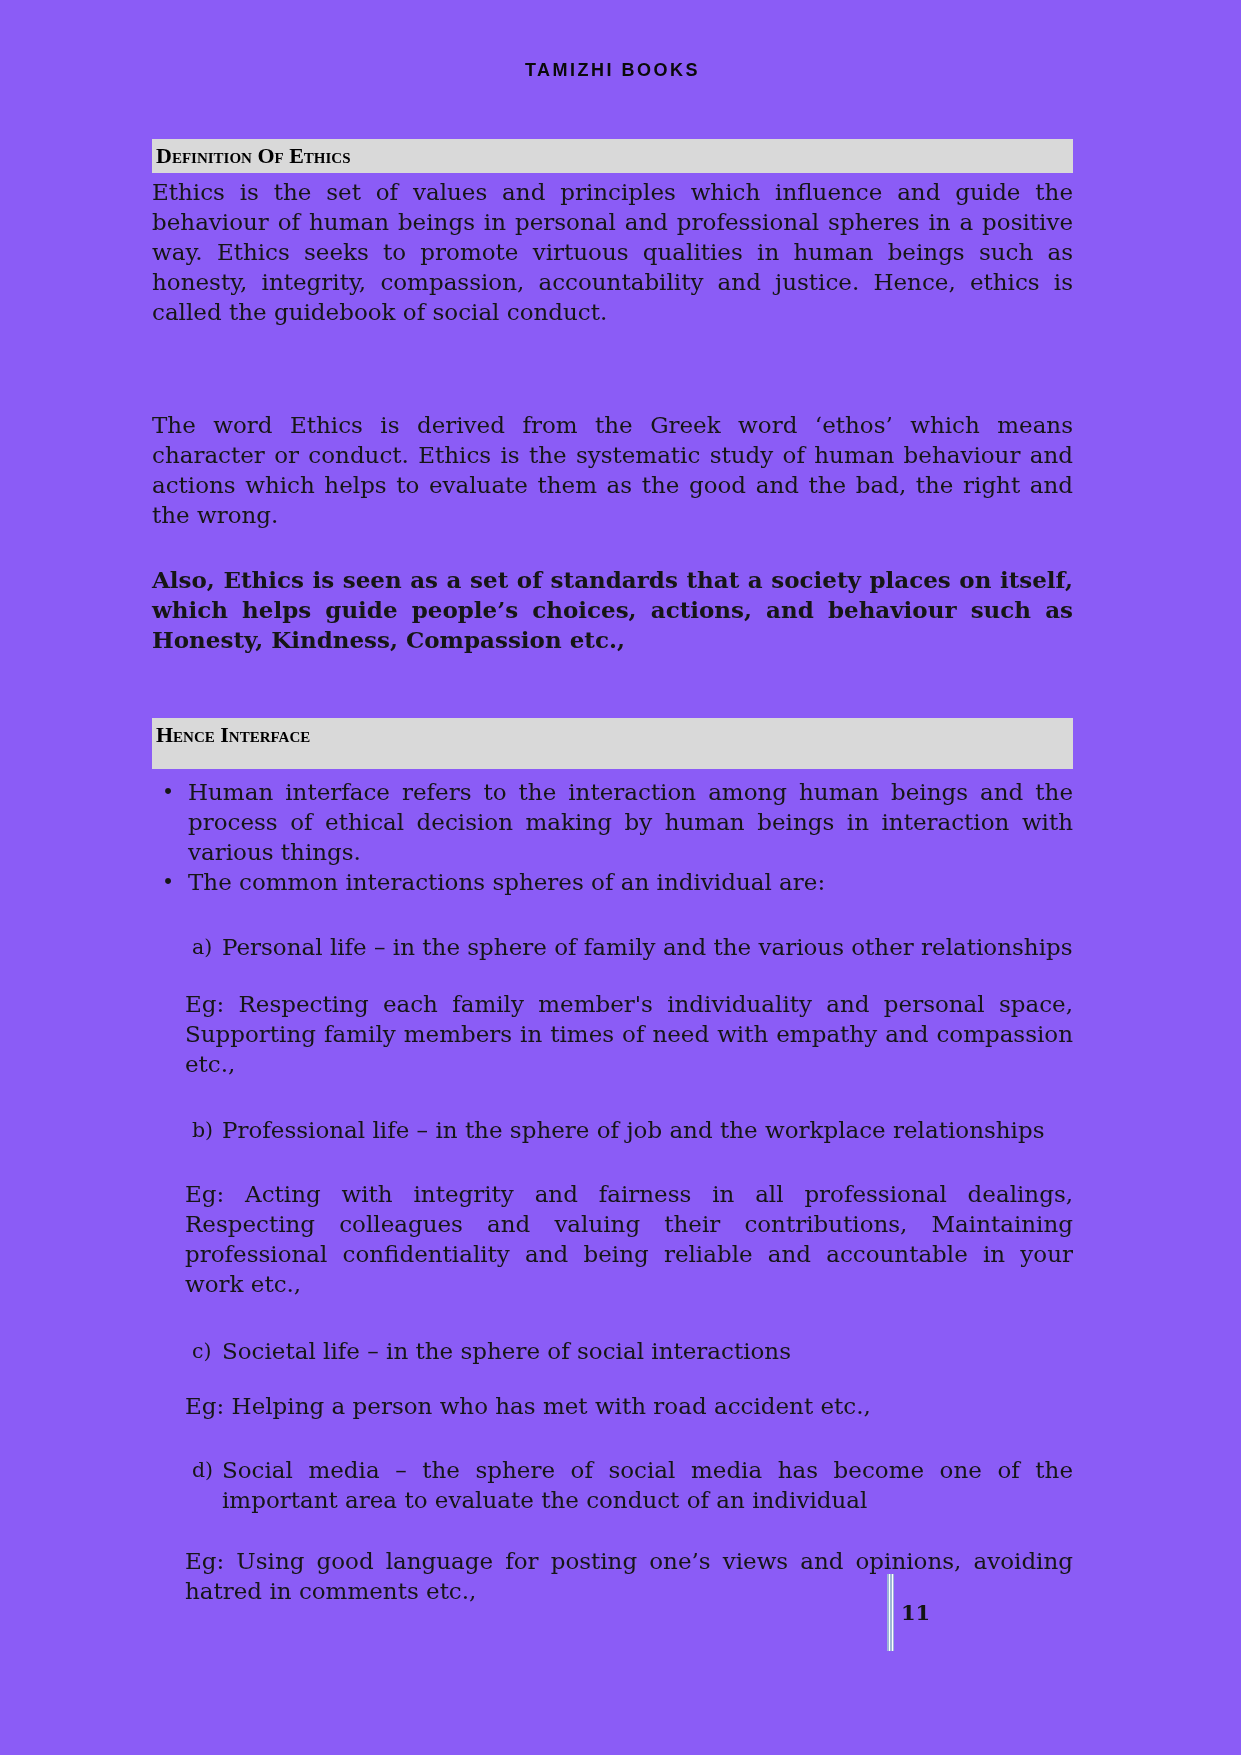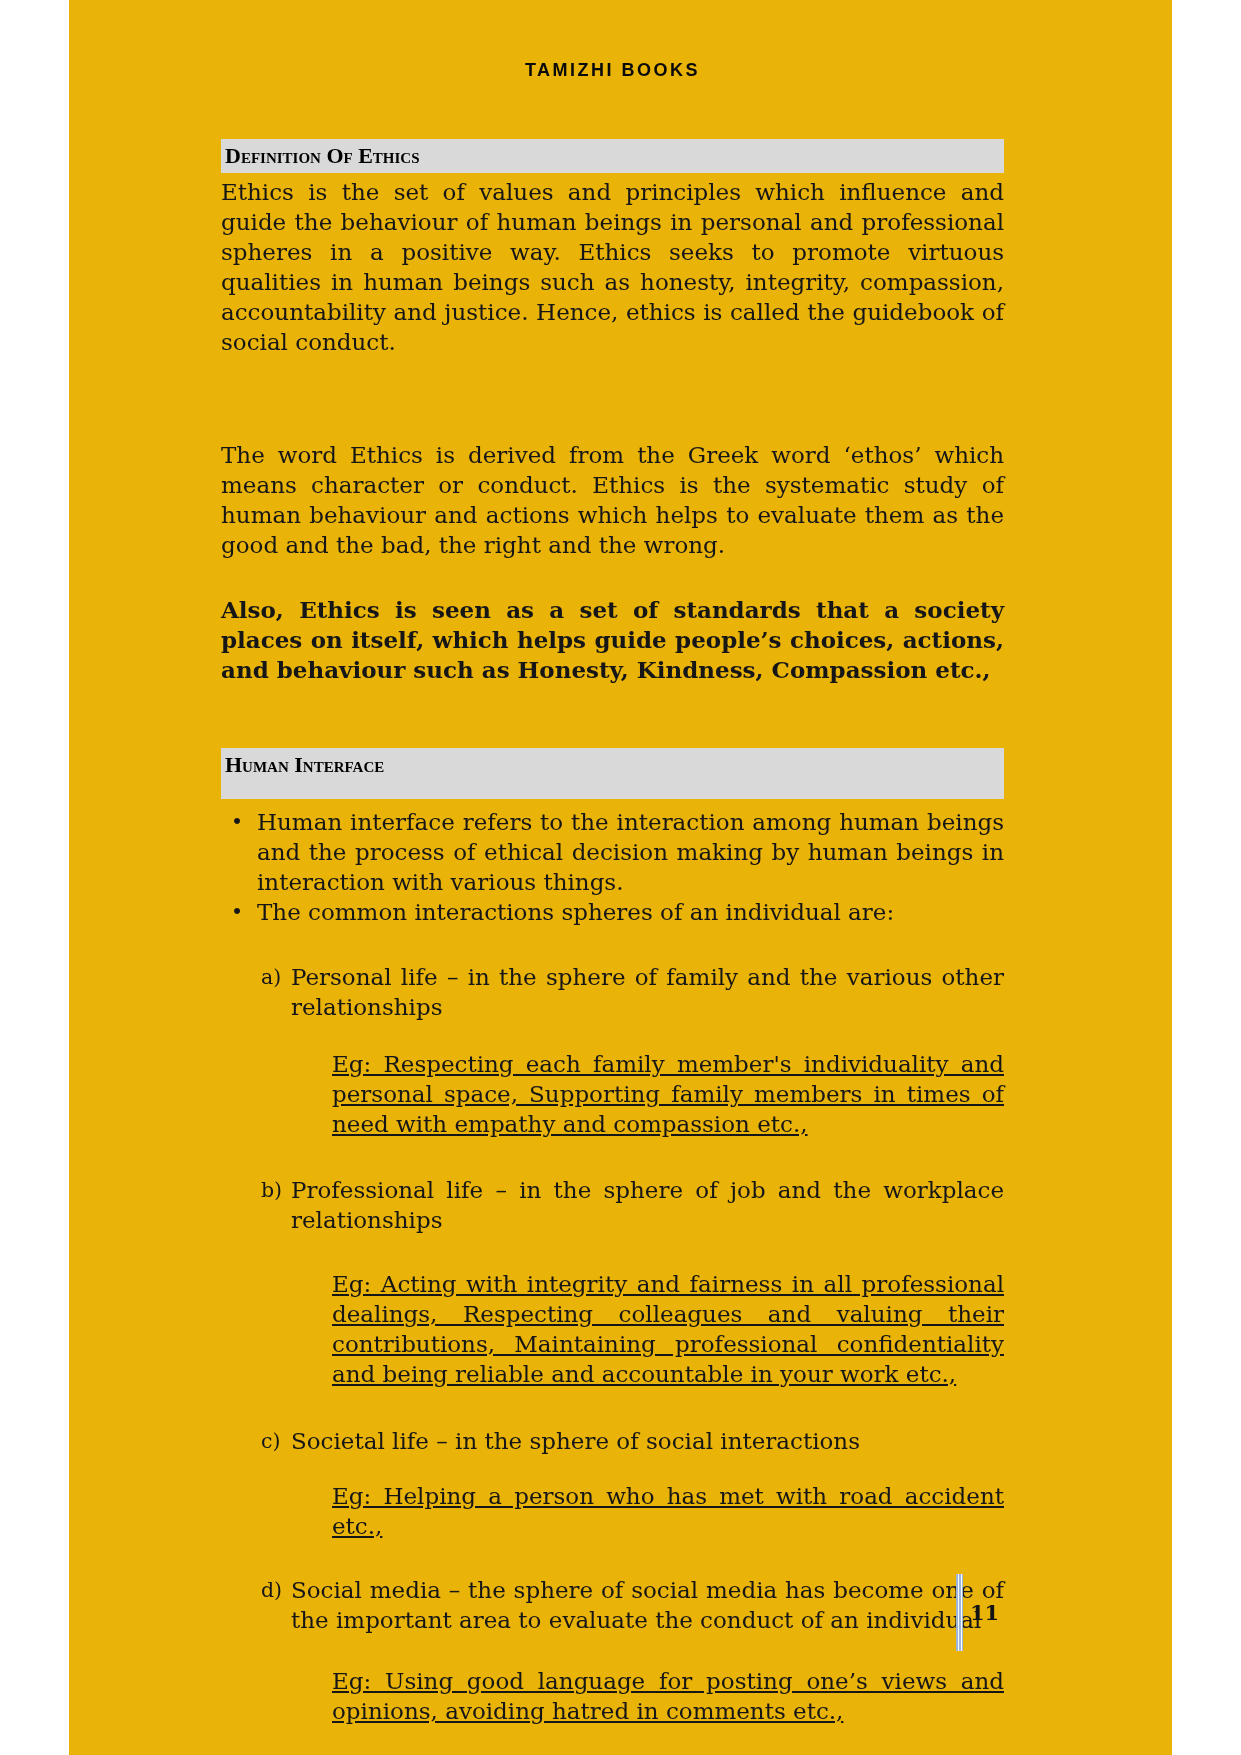--- a/index.html
+++ b/index.html
@@ -1,21 +1,21 @@
 <!DOCTYPE html>
 <html><head>
 <meta charset="utf-8">
 <style>
   html, body { margin: 0; padding: 0; background: #ffffff; }
   .page {
     position: relative;
-    width: 1103px;
+    width: 1241px;
     height: 1755px;
     margin: 0 auto;
-    background: #eab308;
+    background: #8b5cf6;
     font-family: "DejaVu Serif", serif;
     color: #161616;
     box-sizing: border-box;
     padding: 0 168px 4px 152px;
     overflow: hidden;
   }
   .logo {
     padding-top: 60px;
     text-align: center;
     font-family: "Liberation Sans", sans-serif;
@@ -59,21 +59,21 @@
   .bullet-text { flex: 1; }
   .letter-item { display: flex; margin-top: 35px; }
   .letter-label {
     margin-left: 40px;
     width: 30px;
     flex: none;
     font-size: 20.5px;
     line-height: 30px;
   }
   .letter-text { flex: 1; }
-  .example { margin-left: 111px; margin-top: 27px; text-decoration: underline; }
+  .example { margin-left: 33px; margin-top: 27px; }
   .mt34 { margin-top: 34px; }
   .mt36 { margin-top: 36px; }
   .mt37 { margin-top: 37px; }
   .mt25 { margin-top: 25px; }
   .mt31 { margin-top: 31px; }
   .footer-bar {
     position: absolute;
     left: 887px;
     top: 1574px;
     width: 7px;
@@ -100,21 +100,21 @@
 <div class="page">
 
   <div class="logo">TAMIZHI BOOKS</div>
 
   <div class="section-heading h1">Definition Of Ethics</div>
 
   <p class="body-text p1">Ethics is the set of values and principles which influence and guide the behaviour of human beings in personal and professional spheres in a positive way. Ethics seeks to promote virtuous qualities in human beings such as honesty, integrity, compassion, accountability and justice. Hence, ethics is called the guidebook of social conduct.</p>
   <p class="body-text p2">The word Ethics is derived from the Greek word ‘ethos’ which means character or conduct. Ethics is the systematic study of human behaviour and actions which helps to evaluate them as the good and the bad, the right and the wrong.</p>
   <p class="body-text p3">Also, Ethics is seen as a set of standards that a society places on itself, which helps guide people’s choices, actions, and behaviour such as Honesty, Kindness, Compassion etc.,</p>
 
-  <div class="section-heading h2">Human Interface</div>
+  <div class="section-heading h2">Hence Interface</div>
 
   <div class="bullet-list">
     <div class="bullet-item">
       <span class="bullet-marker">•</span>
       <div class="bullet-text body-text">Human interface refers to the interaction among human beings and the process of ethical decision making by human beings in interaction with various things.</div>
     </div>
     <div class="bullet-item">
       <span class="bullet-marker">•</span>
       <div class="bullet-text body-text">The common interactions spheres of an individual are:</div>
     </div>

